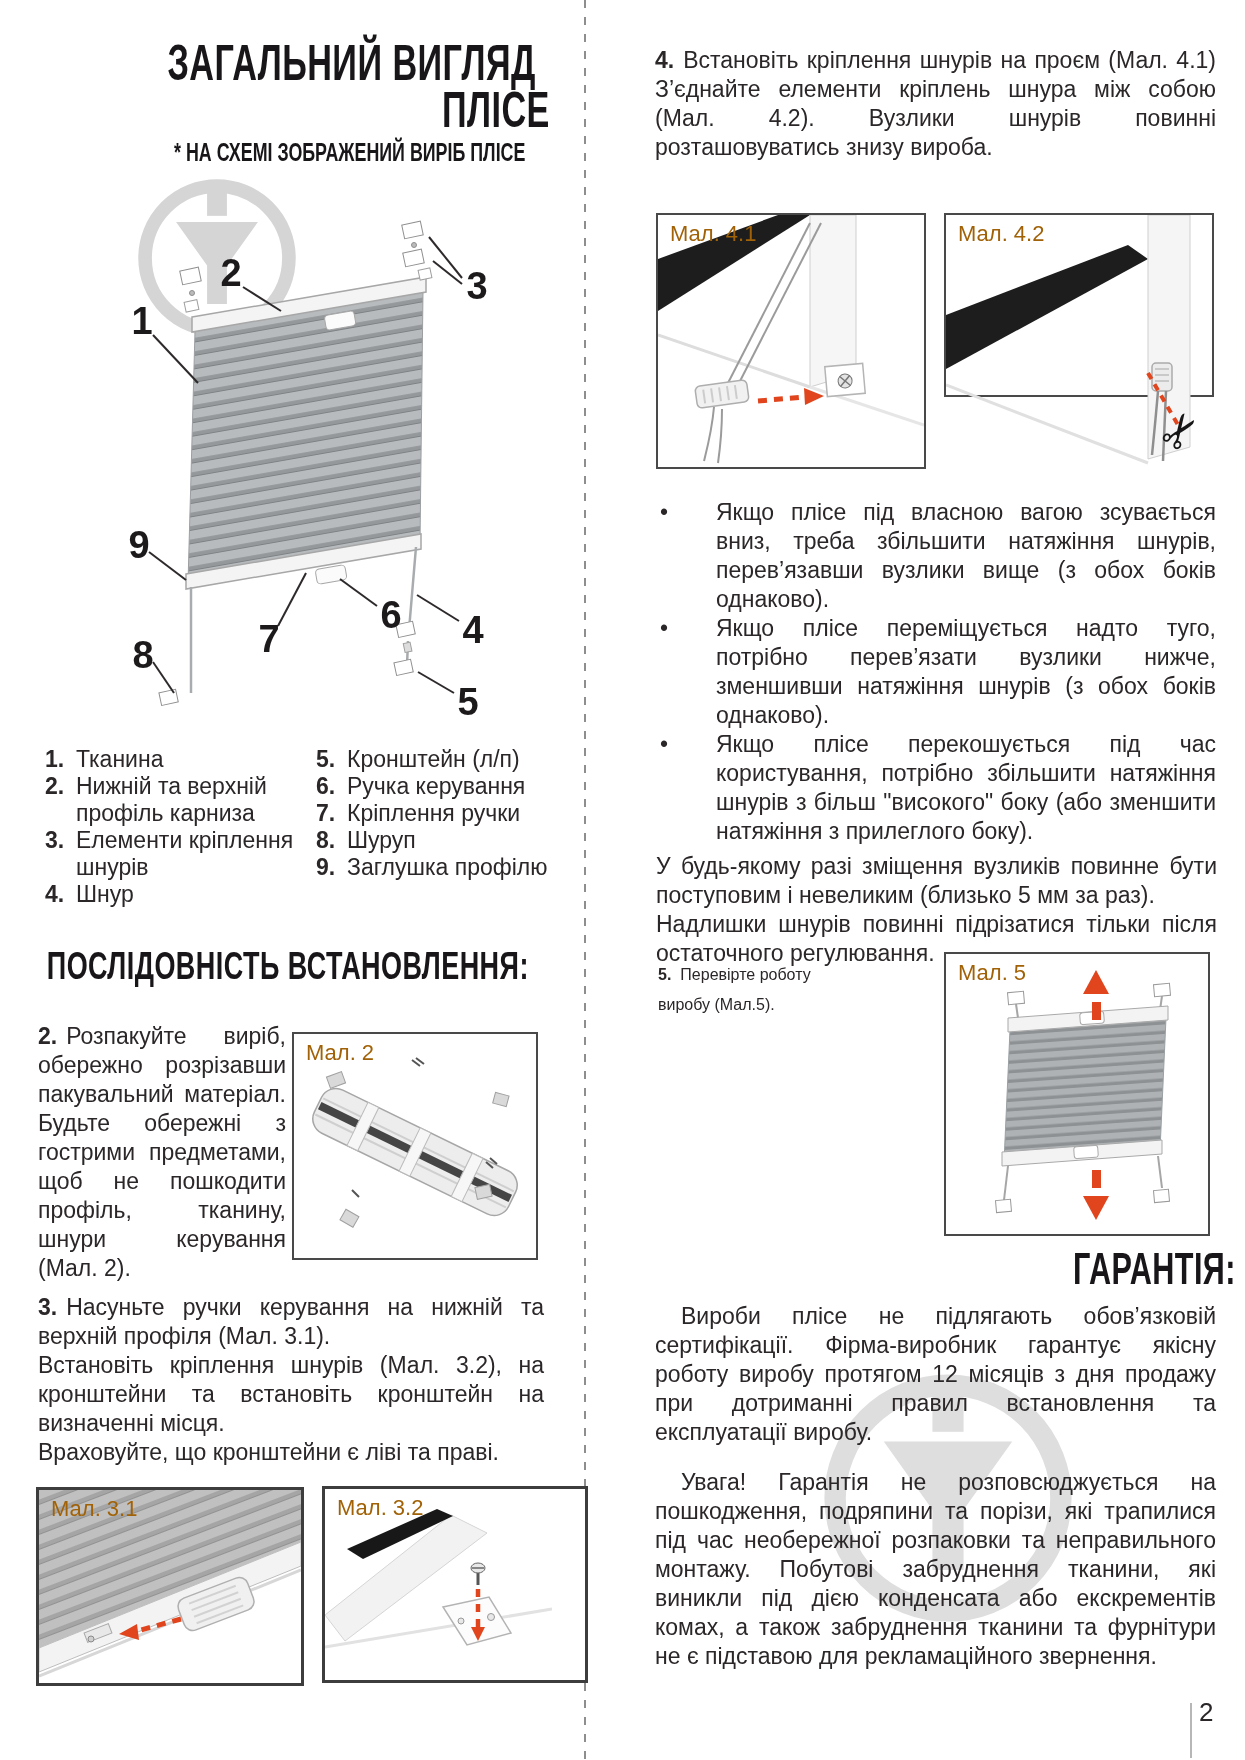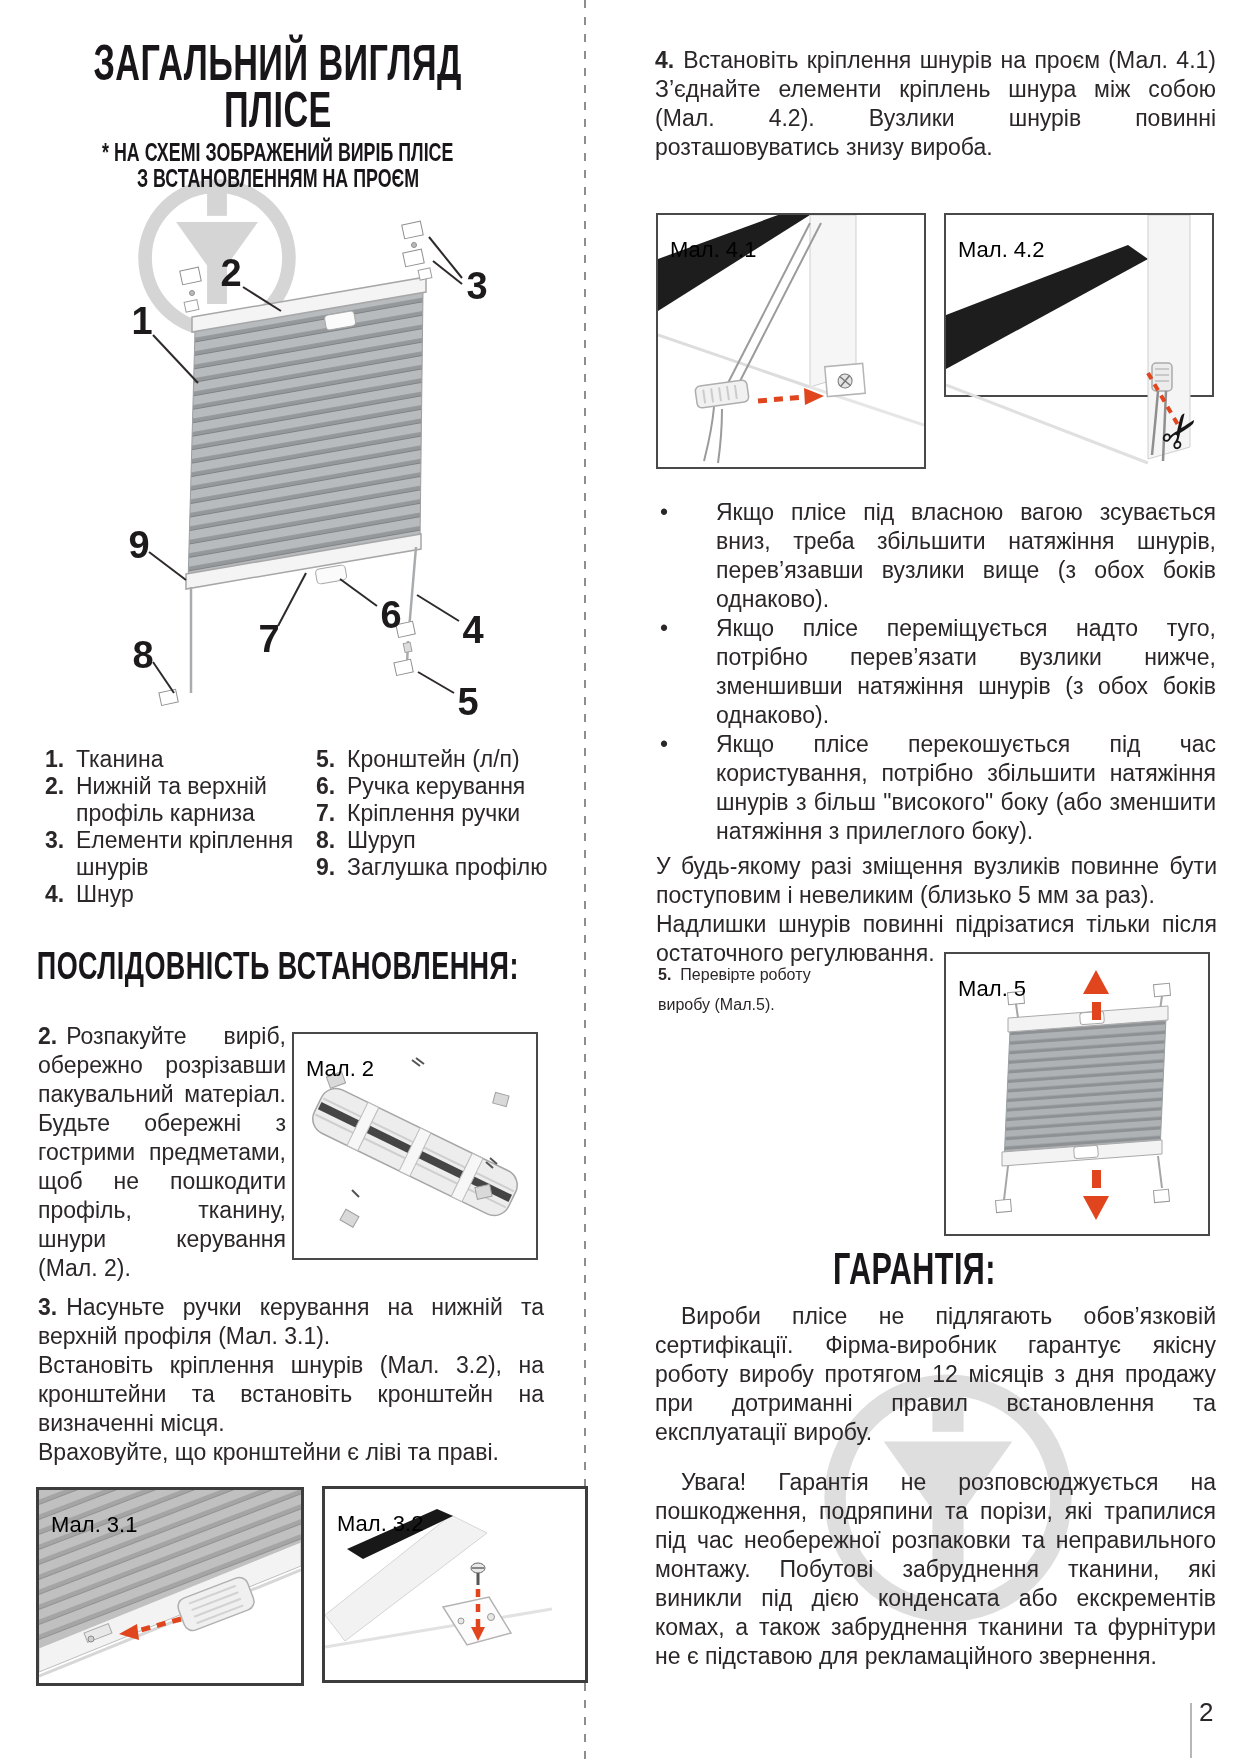--- a/index.html
+++ b/index.html
@@ -1,34 +1,34 @@
 <!DOCTYPE html>
 <html><head>
 <meta charset="utf-8">
 <style>
   html,body{margin:0;padding:0;background:#ffffff}
   #page{position:relative;width:1245px;height:1760px;background:#fff;overflow:hidden;
         font-family:"Liberation Sans",sans-serif;color:#2b2728;}
   .abs{position:absolute}
-  .center{text-align:center}
+  .center{text-align:right}
   .cond{display:inline-block;font-weight:700;transform:scale(.9,1.32);transform-origin:50% 60%;
         white-space:nowrap;color:#191619;letter-spacing:.5px}
   .sub-cond{display:inline-block;font-weight:700;transform:scale(.85,1.25);transform-origin:50% 60%;
         white-space:nowrap;color:#191619}
   .h-title{font-size:38px;line-height:47px}
   .h-seq{font-size:30px;line-height:40px}
   .h-war{font-size:34px;line-height:44px}
   .sub{font-size:21px;line-height:26px}
   .para{font-size:23px;line-height:29px;text-align:justify}
   .para-left{font-size:16px;line-height:30px}
   .indent{text-indent:26px}
   .stepnum{font-weight:700;margin-right:9px}
   .figbox{position:absolute;border:2px solid #494949;background:#fff;box-sizing:border-box}
   .figbox.thick{border-width:3px;border-color:#3d3d3d}
-  .figlabel{position:absolute;top:22px;left:12px;font-size:22px;color:#000000;z-index:2}
+  .figlabel{position:absolute;top:6px;left:12px;font-size:22px;color:#a16207;z-index:2}
   .legend{font-size:23px;line-height:27px}
   .legend .li{display:flex}
   .legend .num{font-weight:700;flex:0 0 31px}
   .bullets{font-size:23px;line-height:29px}
   .bullet{display:flex}
   .bullet .mark{flex:0 0 56px;padding-left:4px}
   .bullet .bt{flex:1;text-align:justify}
   .divider{position:absolute;left:584px;top:0;width:2px;height:1760px;
            background:repeating-linear-gradient(180deg,#8e8e8e 0 8px,transparent 8px 17px)}
   .pagenum-line{position:absolute;left:1190px;top:1703px;width:2px;height:55px;background:#b7b7b7}
@@ -59,21 +59,20 @@
     </svg>
   </div>
 
   <div class="abs center z2" style="left:0;top:42px;width:556px">
     <div><span class="cond h-title">ЗАГАЛЬНИЙ ВИГЛЯД</span></div>
     <div><span class="cond h-title">ПЛІСЕ</span></div>
   </div>
 
   <div class="abs center z2" style="left:0;top:140px;width:556px">
     <div><span class="sub-cond sub">* НА СХЕМІ ЗОБРАЖЕНИЙ ВИРІБ ПЛІСЕ</span></div>
-    <div><span class="sub-cond sub">З ВСТАНОВЛЕННЯМ НА ПРОЄМ</span></div>
   </div>
 
   <svg class="abs" style="left:35px;top:183px" width="505" height="552" viewBox="0 0 505 552">
     <defs>
       <pattern id="plMain" width="12" height="13.2" patternUnits="userSpaceOnUse" patternTransform="rotate(-10)">
         <rect width="12" height="13.2" fill="#b7bbbe"></rect>
         <rect y="8.6" width="12" height="4.6" fill="#94989b"></rect>
         <rect y="12.4" width="12" height="0.8" fill="#7a7e81"></rect>
       </pattern>
     </defs>

